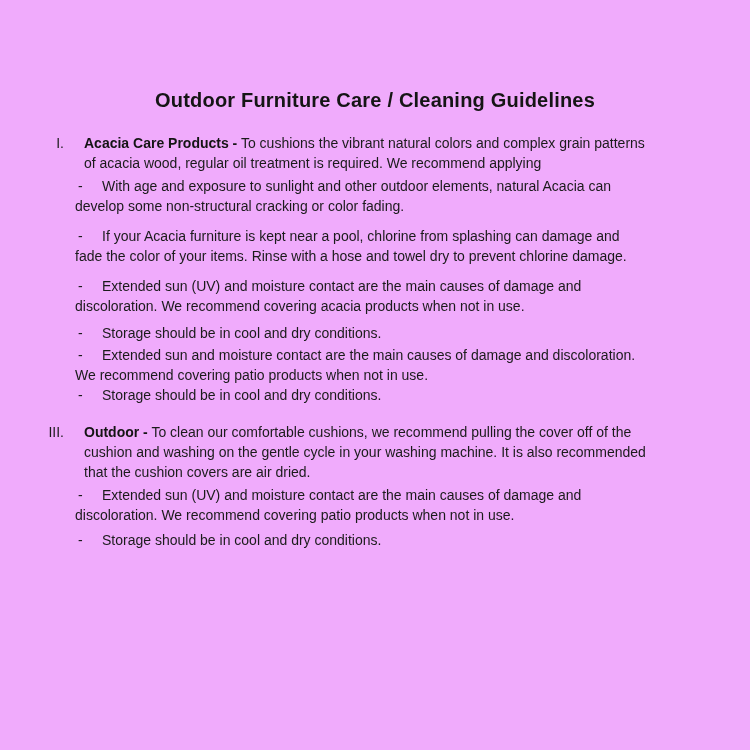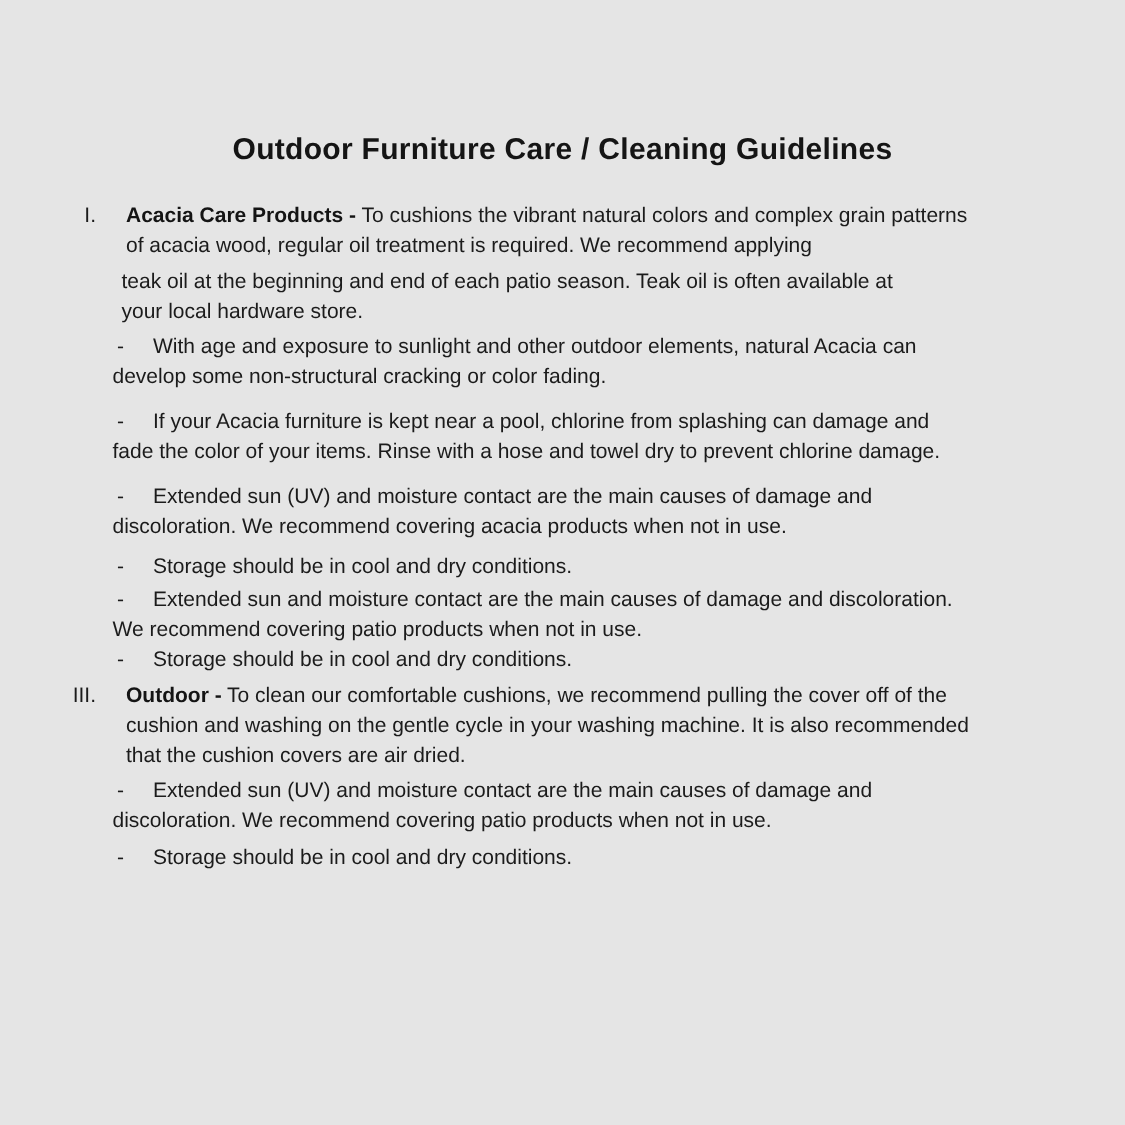--- a/index.html
+++ b/index.html
@@ -11,21 +11,21 @@
     width: 750px;
     height: 750px;
     font-family: "Liberation Sans", sans-serif;
     color: #1b1b1b;
     overflow: hidden;
   }
   .page {
     position: relative;
     width: 750px;
     height: 750px;
-    background: #e5e5e5;
+    background: #f0abfc;
     overflow: hidden;
   }
   .title {
     margin: 88px 0 0 0;
     font-size: 20px;
     line-height: 24px;
     font-weight: bold;
     text-align: center;
     letter-spacing: 0.2px;
     color: #151515;
@@ -74,36 +74,34 @@
   
   .sec1 .lead  { margin-top: 21px; }
   .sec1 .cont  { margin-top: 4px; }
   .sec1 .b1    { margin-top: 3px; }
   .sec1 .b2    { margin-top: 10px; }
   .sec1 .b3    { margin-top: 10px; }
   .sec1 .b4    { margin-top: 7px; }
   .sec2 .lead  { margin-top: 8px; }
   .sec2 .b1    { margin-top: 2px; }
   .sec2 .b2    { margin-top: 0; }
-  .sec3 .lead  { margin-top: 4px; }
+  .sec3 .lead  { margin-top: 17px; }
   .sec3 .b1    { margin-top: 3px; }
   .sec3 .b2    { margin-top: 5px; }
 </style>
 </head>
 <body>
 
 <div class="page">
 
   <h1 class="title">Outdoor Furniture Care / Cleaning Guidelines</h1>
 
   <section class="sec1">
     <p class="para lead"><span class="num">I.</span><span class="hd">Acacia Care Products -</span> <span class="txt">To cushions the vibrant natural colors and complex grain patterns
 of acacia wood, regular oil treatment is required. We recommend applying</span></p>
-    <p class="para cont"><span class="txt">teak oil at the beginning and end of each patio season. Teak oil is often available at
-your local hardware store.</span></p>
     <div class="bullet b1">
         <span class="dash">-</span>
         <span class="btxt">With age and exposure to sunlight and other outdoor elements, natural Acacia can
 develop some non-structural cracking or color fading.</span>
       </div>
     <div class="bullet b2">
         <span class="dash">-</span>
         <span class="btxt">If your Acacia furniture is kept near a pool, chlorine from splashing can damage and
 fade the color of your items. Rinse with a hose and towel dry to prevent chlorine damage.</span>
       </div>

